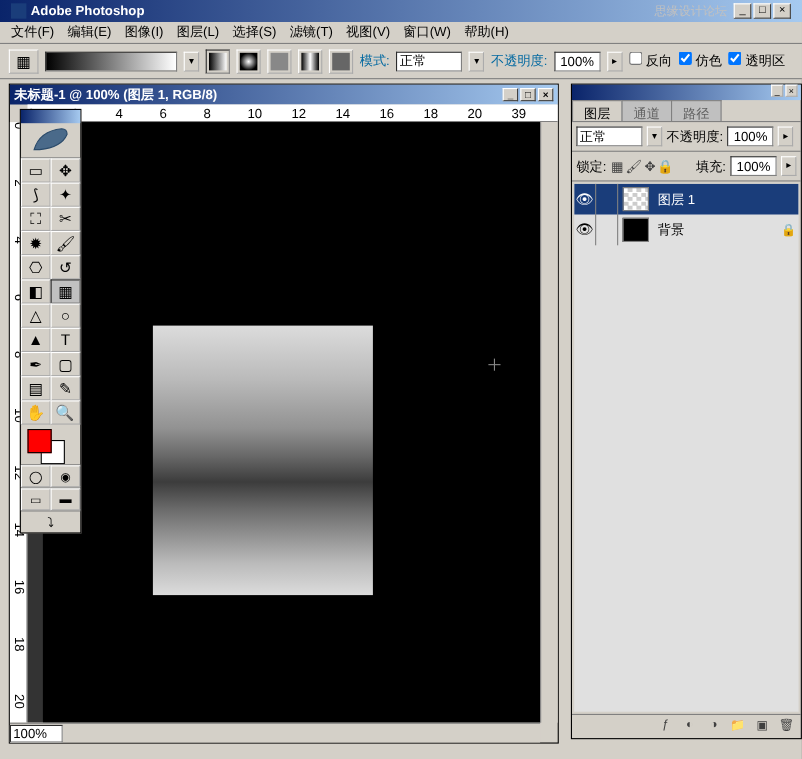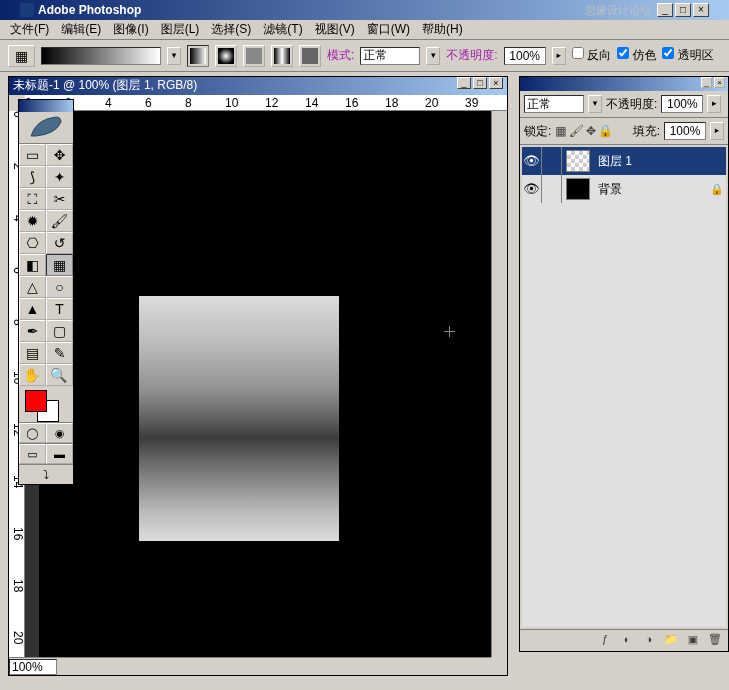--- a/index.html
+++ b/index.html
@@ -1,39 +1,39 @@
 <!DOCTYPE html>
 <html><head>
 <meta charset="utf-8">
 <style>
 *{margin:0;padding:0;box-sizing:border-box;font-family:"SimSun","Microsoft YaHei",sans-serif;font-size:12px}
 body{background:#d4d0c8;width:729px;height:690px;overflow:hidden;position:relative}
-.titlebar{background:linear-gradient(to right,#0a246a,#a6caf0);height:20px;display:flex;align-items:center;color:#fff;padding:0 20px}
+.titlebar{background:linear-gradient(to right,#0a246a,#a6caf0);height:20px;display:flex;align-items:center;color:#fff;padding:0 10px}
 .titlebar .ps-icon{width:14px;height:14px;background:#1a3d7a;margin-right:4px;display:inline-block}
 .titlebar .title{flex:1;font-weight:bold}
 .titlebar .watermark{color:#c0c0c0;font-size:11px;margin-right:6px}
 .titlebar .winbtns{display:flex;gap:2px}
 .titlebar .winbtn{width:16px;height:14px;background:#d4d0c8;border:1px solid #fff;border-right-color:#404040;border-bottom-color:#404040;text-align:center;line-height:11px;font-size:10px;color:#000;cursor:pointer}
 .menubar{background:#d4d0c8;height:20px;display:flex;align-items:center;padding:0 4px;border-bottom:1px solid #808080}
 .menubar .menuitem{padding:2px 6px;cursor:pointer}
 .optionsbar{background:#d4d0c8;height:32px;display:flex;align-items:center;padding:0 8px;border-bottom:1px solid #808080;gap:6px}
 .grad-preview{width:120px;height:18px;background:linear-gradient(to right,#000,#fff);border:1px inset #808080}
 .grad-type{width:22px;height:22px;border:1px outset #fff;background:#d4d0c8;display:inline-block}
 .grad-type.active{border:1px inset #808080}
 .grad-type svg{width:20px;height:20px}
-.opt-label{color:#a21caf}
+.opt-label{color:#0369a1}
 .opt-select{width:60px;height:18px;border:1px inset #808080;background:#fff;padding:0 2px}
 .opt-input{width:42px;height:18px;border:1px inset #808080;background:#fff;text-align:center}
 .opt-check{width:12px;height:12px}
 .opt-arrow{width:14px;height:18px;background:#d4d0c8;border:1px outset #fff;font-size:9px;text-align:center;line-height:14px}
 
 .workspace{display:flex;height:638px;position:relative}
 
 .docwindow{position:absolute;left:8px;top:4px;width:500px;height:600px;border:1px solid #000;background:#d4d0c8}
-.doctitle{background:linear-gradient(to right,#0a246a,#a6caf0);height:18px;display:flex;color:#fff;padding:0 4px;font-weight:normal}
+.doctitle{background:linear-gradient(to right,#0a246a,#a6caf0);height:18px;display:flex;align-items:center;color:#fff;padding:0 4px;font-weight:bold}
 .doctitle .winbtns{margin-left:auto;display:flex;gap:2px}
 .doctitle .winbtn{width:14px;height:12px;background:#d4d0c8;border:1px solid #fff;border-right-color:#404040;border-bottom-color:#404040;text-align:center;line-height:10px;font-size:9px;color:#000}
 .ruler-h{height:16px;background:#fff;border-bottom:1px solid #808080;position:relative;margin-left:16px;font-size:9px}
 .ruler-h span{position:absolute;top:1px}
 .ruler-v{width:16px;background:#fff;border-right:1px solid #808080;position:absolute;left:0;top:34px;bottom:18px;font-size:9px}
 .ruler-v span{position:absolute;left:2px;writing-mode:vertical-rl}
 .canvas-area{position:absolute;left:16px;top:34px;right:16px;bottom:18px;background:#333;overflow:hidden}
 .canvas{position:absolute;left:14px;top:0;width:452px;height:548px;background:#000}
 .gradient-rect{position:absolute;left:100px;top:185px;width:200px;height:245px;background:linear-gradient(to bottom,#dcdcdc 0%,#bababa 20%,#929292 38%,#6a6a6a 48%,#3c3c3c 58%,#6a6a6a 68%,#929292 78%,#bababa 88%,#dcdcdc 100%)}
 .crosshair{position:absolute;left:405px;top:215px;width:11px;height:11px;pointer-events:none}
@@ -250,20 +250,25 @@
       <div class="mode-btn">▬</div>
     </div>
     <div class="jump-row">⤵</div>
   </div>
 
   <div class="layers-panel">
     <div class="panel-head">
       <div class="pb">_</div>
       <div class="pb">×</div>
     </div>
+    <div class="panel-tabs">
+      <div class="panel-tab">图层</div>
+      <div class="panel-tab inactive">通道</div>
+      <div class="panel-tab inactive">路径</div>
+    </div>
     <div class="panel-opts">
       <input class="opt-select" value="正常" style="">
       <span class="opt-arrow">▾</span>
       <span>不透明度:</span>
       <input class="opt-input" value="100%" style="">
       <span class="opt-arrow">▸</span>
     </div>
     <div class="panel-opts2">
       <span>锁定:</span>
       <span class="lock-icons">

